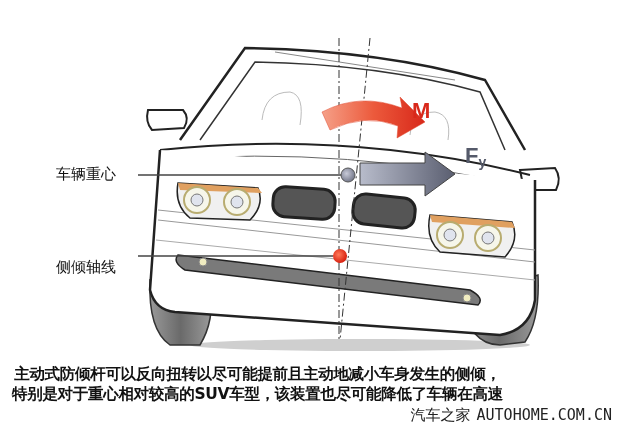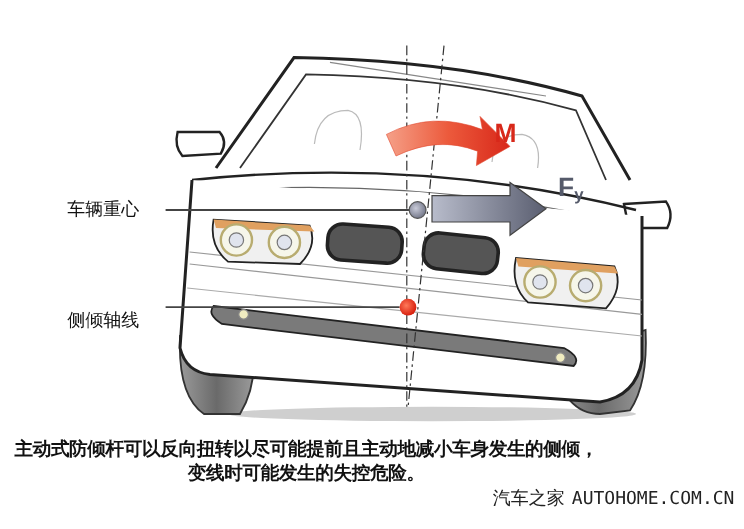--- a/index.html
+++ b/index.html
@@ -105,19 +105,19 @@
   </svg>
 
   <div class="label" style="left:56px; top:165px;">车辆重心</div>
   <div class="label" style="left:56px; top:258px;">侧倾轴线</div>
 
   <div class="ml" style="left:412px; top:98px;">M</div>
   <div class="fl" style="left:465px; top:143px;"><span>F</span><sub>y</sub></div>
 
   <div class="caption">
     <div>主动式防倾杆可以反向扭转以尽可能提前且主动地减小车身发生的侧倾，</div>
-    <div>变线时可能发生的失控危险。</div>
+    <div>特别是对于重心相对较高的SUV车型，该装置也尽可能降低了车辆在高速</div>
   </div>
 
   <div class="watermark">
     <span class="cn">汽车之家</span><span>AUTOHOME.COM.CN</span>
   </div>
 </div>
 
 </body></html>

